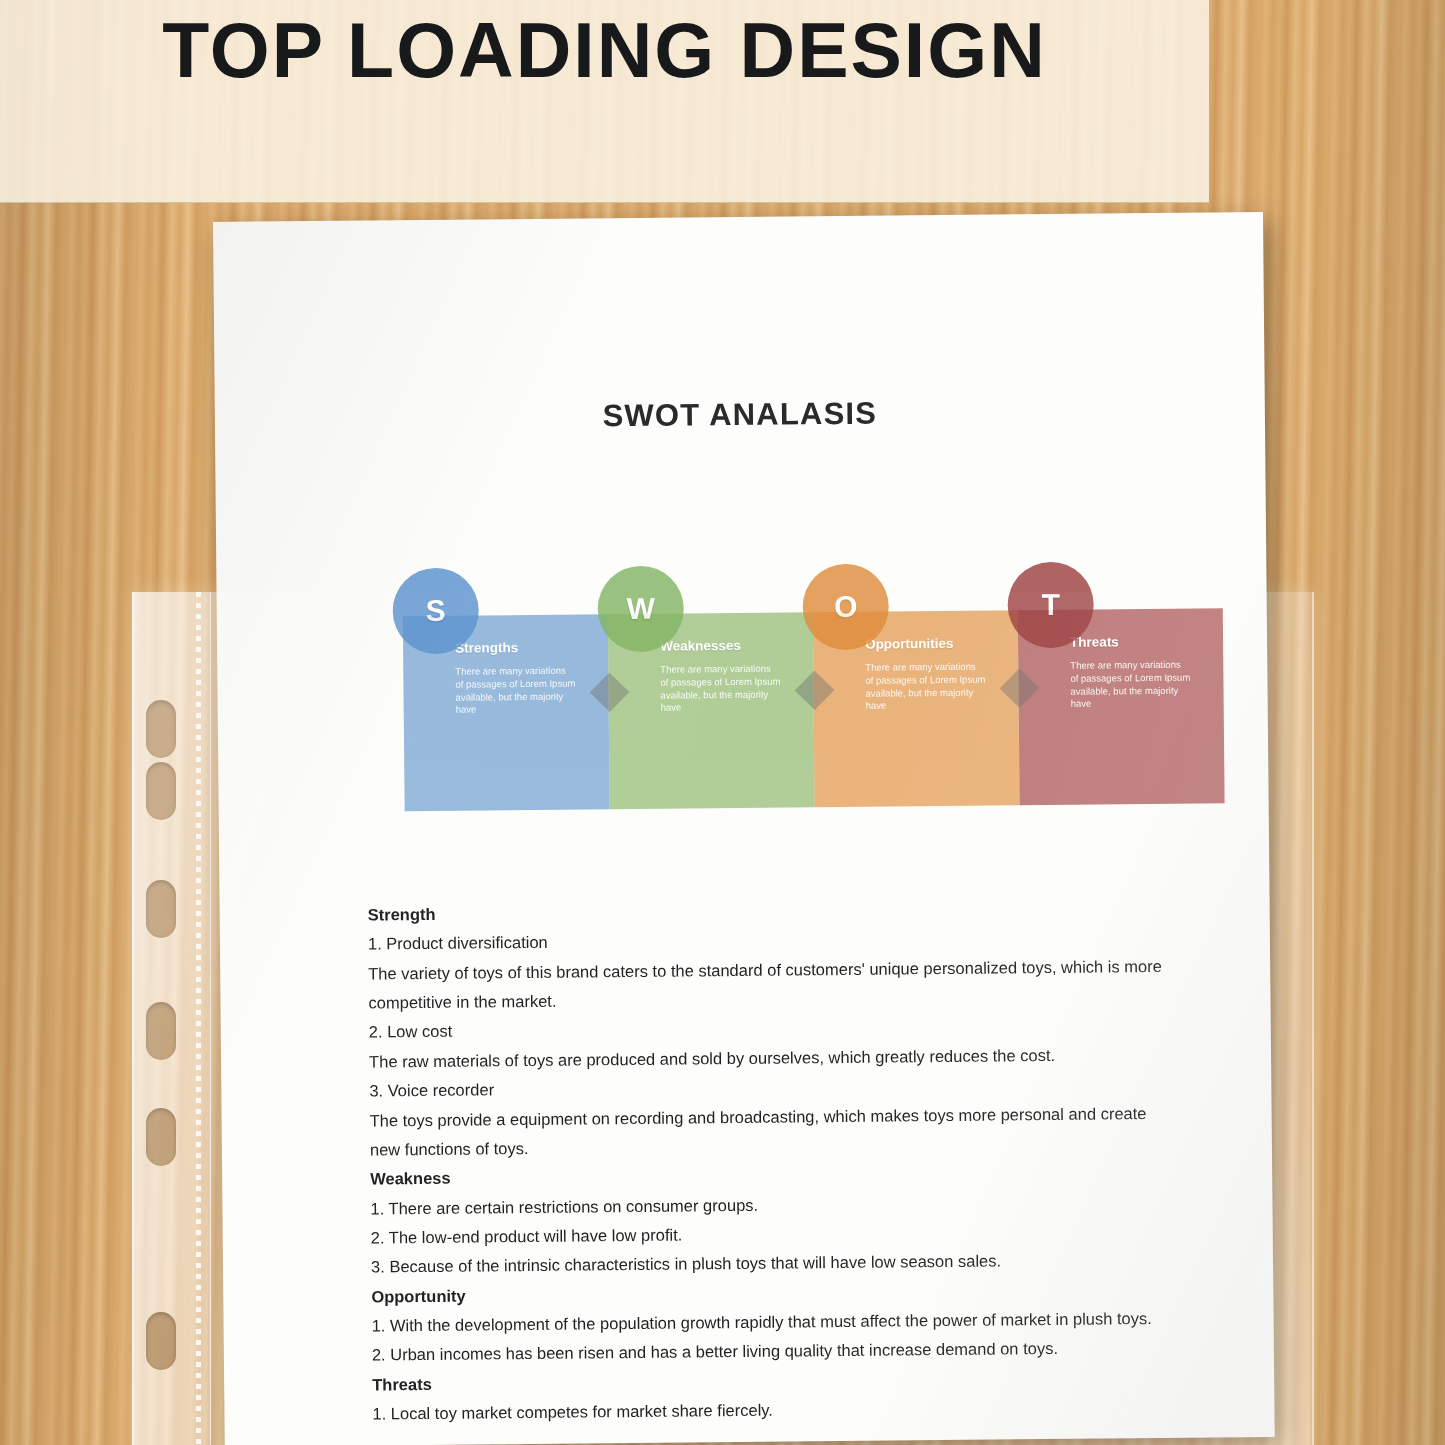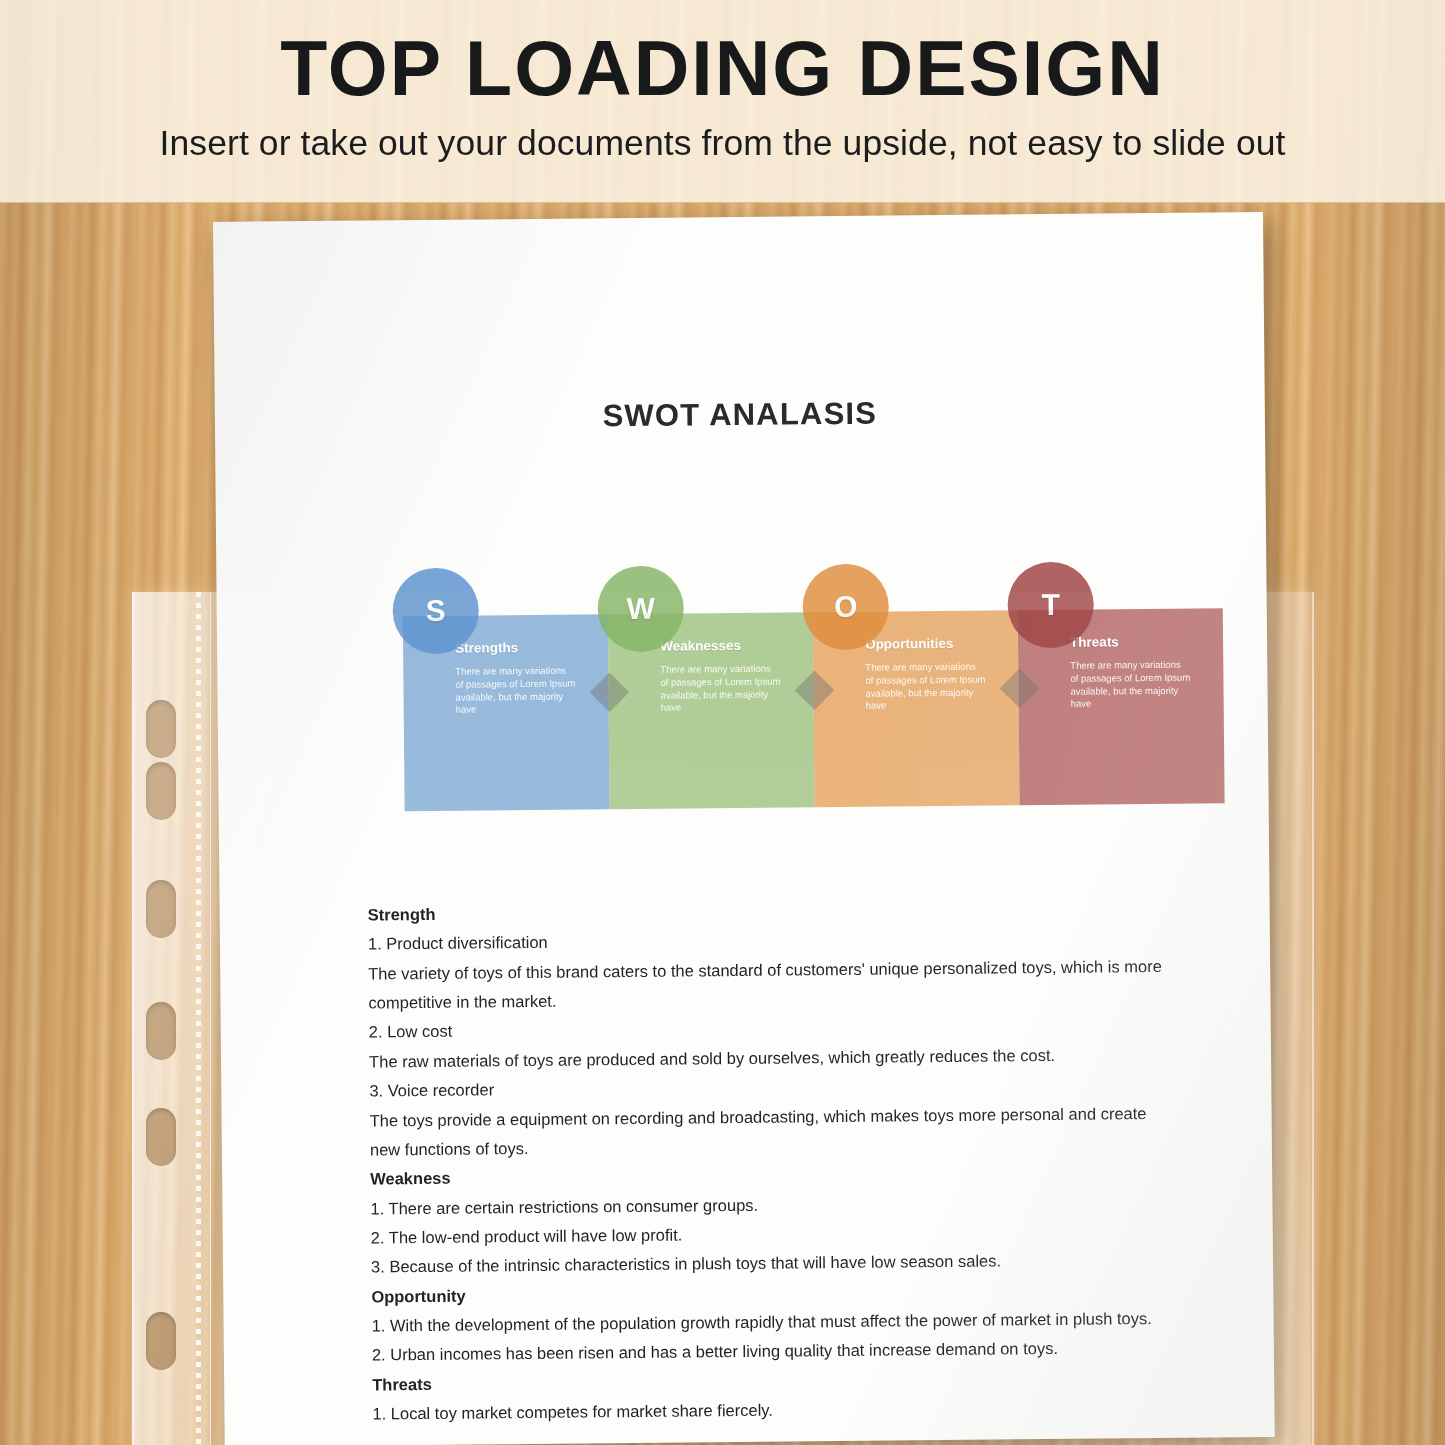--- a/index.html
+++ b/index.html
@@ -25,25 +25,25 @@
         #d8a86a 0px, #e0b277 6px, #d5a264 13px, #dcae72 20px,
         #cf9a5c 27px, #e3b97f 36px, #d7a768 44px, #e8c08a 52px,
         #d2a062 60px, #dcab6d 70px),
       #d9ab6d;
   }
 
   
   .banner {
     position: absolute;
     left: 0; top: 0;
-    width: 1445px;
+    width: 1209px;
     height: 203px;
     background: rgba(252, 246, 233, 0.82);
     box-sizing: border-box;
-    padding-top: 28px;
+    padding-top: 10px;
     text-align: center;
     border-bottom: 1px solid rgba(150,120,80,0.35);
   }
   .banner-title {
     font-size: 77px;
     font-weight: bold;
     letter-spacing: 2px;
     color: #18191b;
     line-height: 1.05;
     white-space: nowrap;
@@ -303,16 +303,15 @@
   <div class="hole" style="top:762px;"></div>
   <div class="hole" style="top:880px;"></div>
   <div class="hole" style="top:1002px;"></div>
   <div class="hole" style="top:1108px;"></div>
   <div class="hole" style="top:1312px;"></div>
 
   <div class="sleeve-gloss"></div>
 
   <div class="banner">
     <div class="banner-title">TOP LOADING DESIGN</div>
-    <div class="banner-sub">Insert or take out your documents from the upside, not easy to slide out</div>
   </div>
 
 </div>
 
 </body></html>

